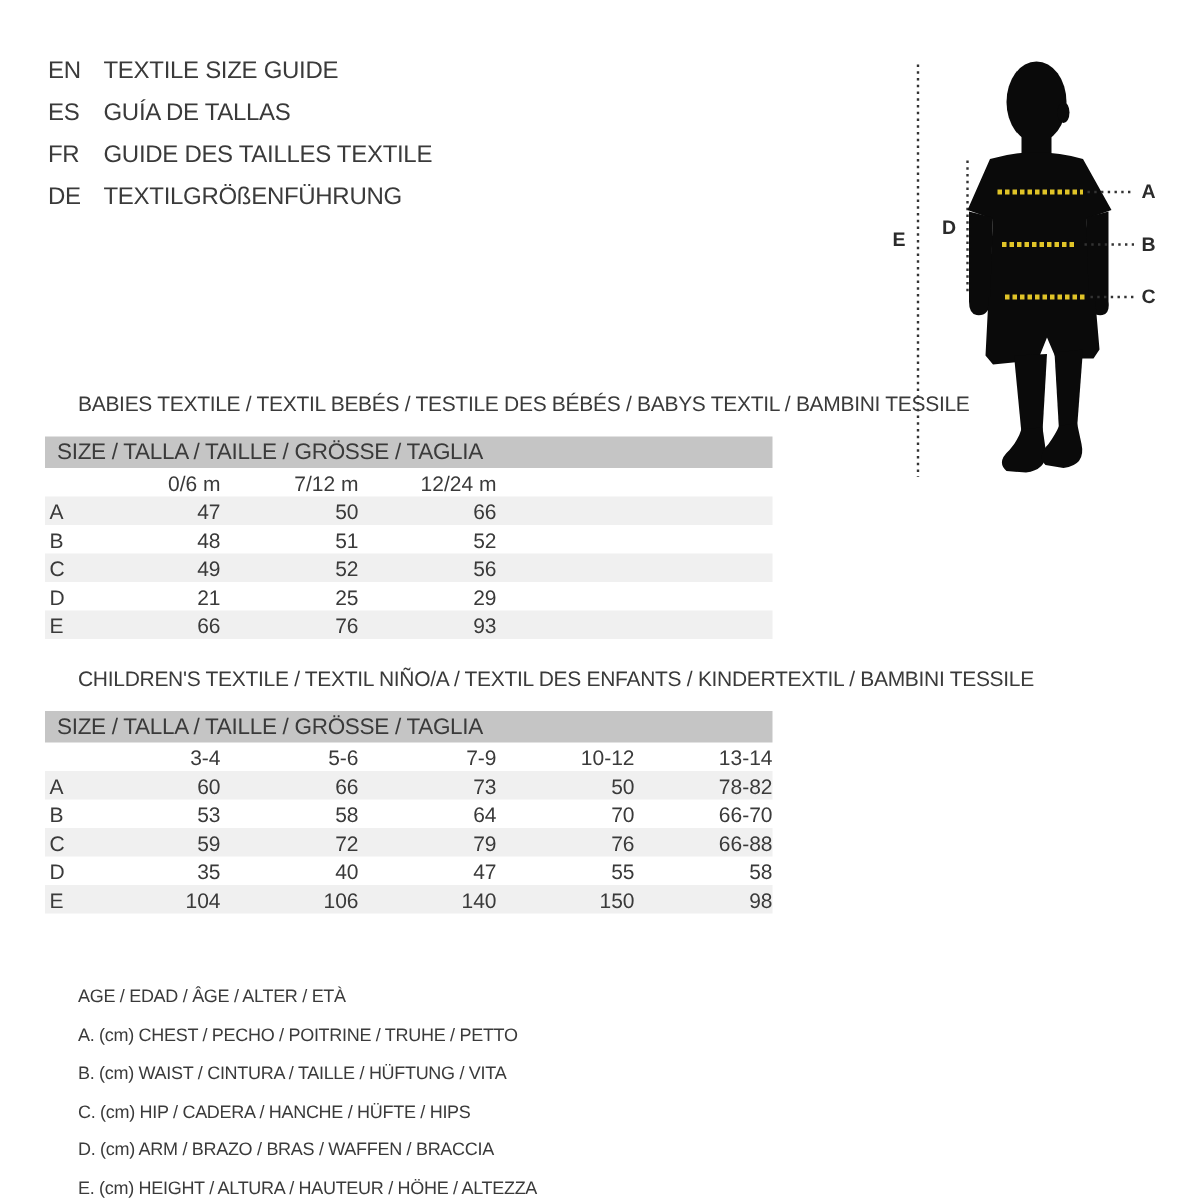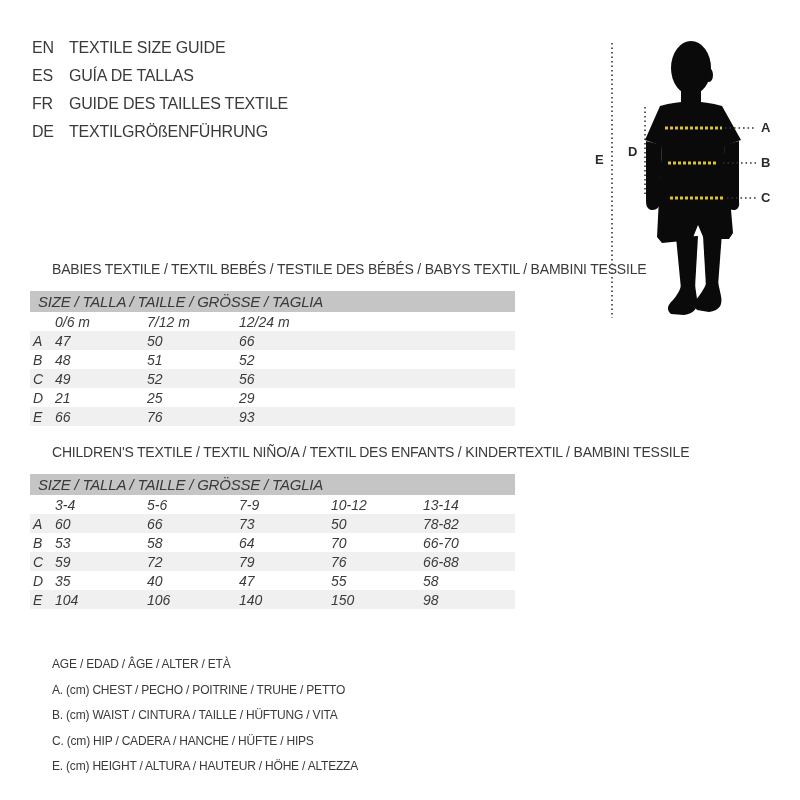--- a/index.html
+++ b/index.html
@@ -9,27 +9,27 @@
   
   .lang-block{position:absolute;left:32px;top:34px;}
   .lang-row{display:flex;height:28px;align-items:center;font-size:16px;letter-spacing:-0.2px;}
   .lang-code{width:37px;flex:0 0 37px;}
   .lang-title{white-space:nowrap;}
 
   
   .section-title{position:absolute;left:32px;font-size:14px;letter-spacing:-0.2px;white-space:nowrap;margin-left:20px;}
 
   
-  .size-table{position:absolute;left:30px;width:485px;font-size:14px;font-style:italic;}
+  .size-table{position:absolute;left:30px;width:485px;font-size:14px;}
   .size-bar{height:21px;line-height:21px;background:#c5c5c5;color:#3a3a3a;
             padding-left:8px;font-size:15px;letter-spacing:-0.2px;}
   .t-row{display:flex;height:19px;align-items:center;}
   .t-row.stripe{background:#f0f0f0;}
   .c-label{flex:0 0 22px;width:22px;padding-left:3px;}
-  .c-data{flex:0 0 92px;width:92px;text-align:left;}
+  .c-data{flex:0 0 92px;width:92px;text-align:right;}
 
   
   .legend{position:absolute;left:32px;top:652px;font-size:12px;letter-spacing:-0.2px;margin-left:20px;}
   .legend-line{height:25.6px;line-height:25.6px;white-space:nowrap;}
 
   
   .figure{position:absolute;left:585px;top:30px;width:215px;height:300px;}
   .dot-line{stroke:#333;stroke-width:1.6;stroke-dasharray:1.6 2.9;fill:none;}
   .accent-line{stroke-width:3.2;stroke-dasharray:3 2;fill:none;}
   .marker{font-family:"Liberation Sans",sans-serif;font-size:13px;font-weight:bold;fill:#2b2b2b;}
@@ -192,16 +192,17 @@
       <span class="c-data">150</span>
       <span class="c-data">98</span>
     </div>
   </div>
 
   <div class="legend">
     <div class="legend-line">AGE / EDAD / ÂGE / ALTER / ETÀ</div>
     <div class="legend-line">A. (cm) CHEST / PECHO / POITRINE / TRUHE / PETTO</div>
     <div class="legend-line">B. (cm) WAIST / CINTURA / TAILLE / HÜFTUNG / VITA</div>
     <div class="legend-line">C. (cm) HIP / CADERA / HANCHE / HÜFTE / HIPS</div>
+    <div class="legend-line">D. (cm) ARM / BRAZO / BRAS / WAFFEN / BRACCIA</div>
     <div class="legend-line">E. (cm) HEIGHT / ALTURA / HAUTEUR / HÖHE / ALTEZZA</div>
   </div>
 
 </div>
 
 </body></html>

